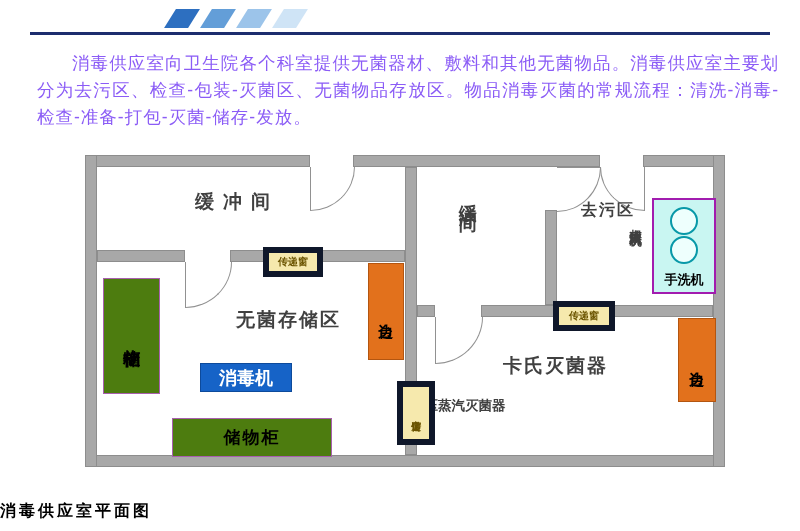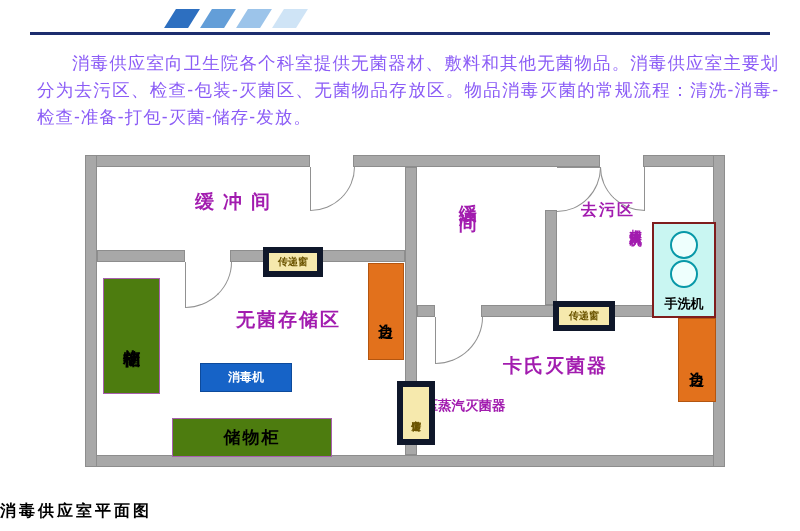--- a/index.html
+++ b/index.html
@@ -19,32 +19,32 @@
     color:#8b5cf6;text-align:justify;text-indent:2em;letter-spacing:1px;}
 
   
   .plan{position:absolute;left:85px;top:155px;width:640px;height:312px;}
   .wall{position:absolute;background:#a8a8a8;box-shadow:inset 0 0 0 1px #8d8d8d;z-index:1;}
   .arc{position:absolute;border:0 solid #919191;z-index:1;background:transparent;}
   .arc.tl{border-left-width:1.5px;border-right-width:1.5px;border-bottom-width:1.5px;border-bottom-right-radius:100%;}
   .arc.tlh{border-top-width:1.5px;border-right-width:1.5px;border-bottom-width:1.5px;border-bottom-right-radius:100%;}
   .arc.tr{border-left-width:1.5px;border-right-width:1.5px;border-bottom-width:1.5px;border-bottom-left-radius:100%;}
 
-  .room-label{position:absolute;color:#a21caf;font-weight:600;z-index:2;white-space:nowrap;}
+  .room-label{position:absolute;color:#404040;font-weight:600;z-index:2;white-space:nowrap;}
   .vtext{writing-mode:vertical-rl;text-orientation:upright;line-height:1.15;}
 
   .box{position:absolute;z-index:2;display:flex;align-items:center;justify-content:center;
     color:#000;font-weight:600;}
   .cabinet{background:#4d7c0f;border:1px solid #a85fae;}
   .sidetable{background:#e2711c;border:1px solid #b35510;}
   .bluebox{background:#1663c7;color:#fff;border:1px solid #0d4a9b;}
   .redbox{background:#ee4d4d;border:1px solid #b31d1d;}
   .pw{position:absolute;z-index:3;background:#f6e9ad;border:6px solid #0f172a;color:#6b5400;
     font-size:10px;display:flex;align-items:center;justify-content:center;font-weight:600;}
-  .handwash{background:#c9f6f2;border:2px solid #7f1d1d;margin-top:24px;}
+  .handwash{background:#c9f6f2;border:2px solid #a21caf;}
   .sink{position:absolute;width:24px;height:24px;border-radius:50%;border:2px solid #0898a8;background:#eefffd;}
 
   .caption{position:absolute;left:0;top:501px;width:100%;font-size:16px;
     font-weight:600;letter-spacing:3px;color:#000;}
 </style>
 </head>
 <body>
 
 <div class="page">
 
@@ -90,21 +90,21 @@
 
     <div class="room-label" style="left:110px;top:34px;font-size:19px;letter-spacing:9px;">缓冲间</div>
     <div class="room-label" style="left:108px;top:152px;font-size:19px;letter-spacing:2px;margin-left:43px;">无菌存储区</div>
     <div class="room-label vtext" style="left:372px;top:34px;font-size:18px;letter-spacing:5px;">缓冲间</div>
     <div class="room-label" style="left:496px;top:45px;font-size:16px;letter-spacing:2px;">去污区</div>
     <div class="room-label" style="left:418px;top:198px;font-size:19px;letter-spacing:2px;">卡氏灭菌器</div>
 
     <div class="box cabinet" style="left:18px;top:123px;width:55px;height:114px;font-size:17px;">
       <span class="vtext">储物柜</span>
     </div>
-    <div class="box bluebox" style="left:115px;top:208px;width:90px;height:27px;font-size:12px;">
+    <div class="box bluebox" style="left:115px;top:208px;width:90px;height:27px;font-size:18px;">
       <span>消毒机</span>
     </div>
     <div class="box cabinet" style="left:87px;top:263px;width:158px;height:37px;font-size:17px;letter-spacing:2px;">
       <span>储物柜</span>
     </div>
     <div class="box sidetable" style="left:283px;top:108px;width:34px;height:95px;font-size:15px;">
       <span class="vtext">边台</span>
     </div>
 
     <div class="box handwash" style="left:567px;top:43px;width:60px;height:92px;font-size:13px;">

